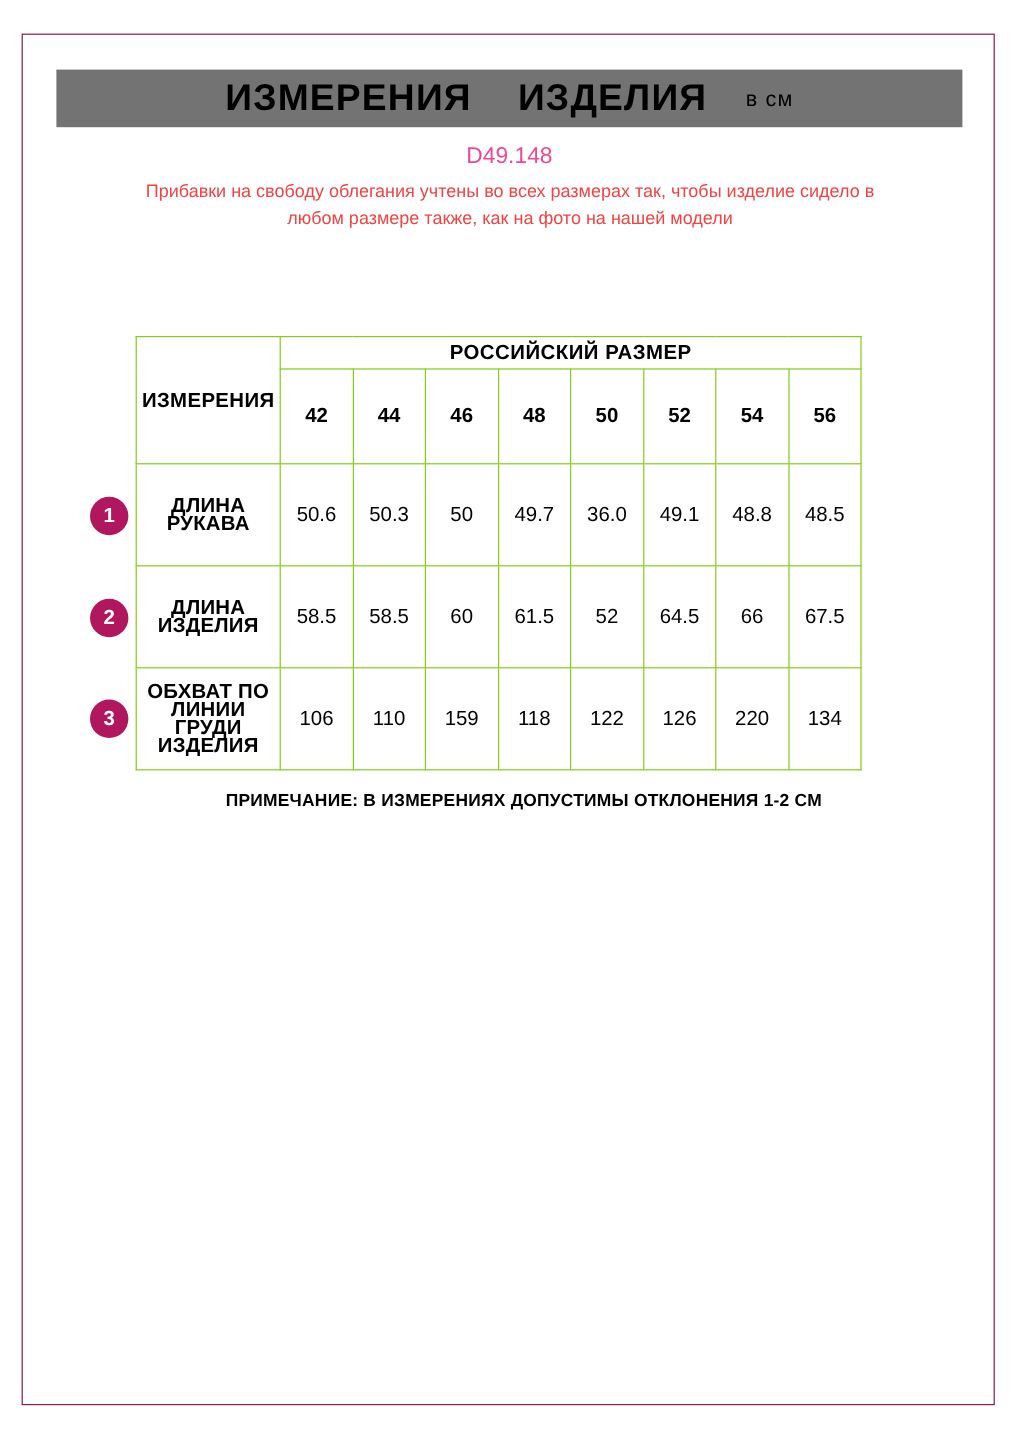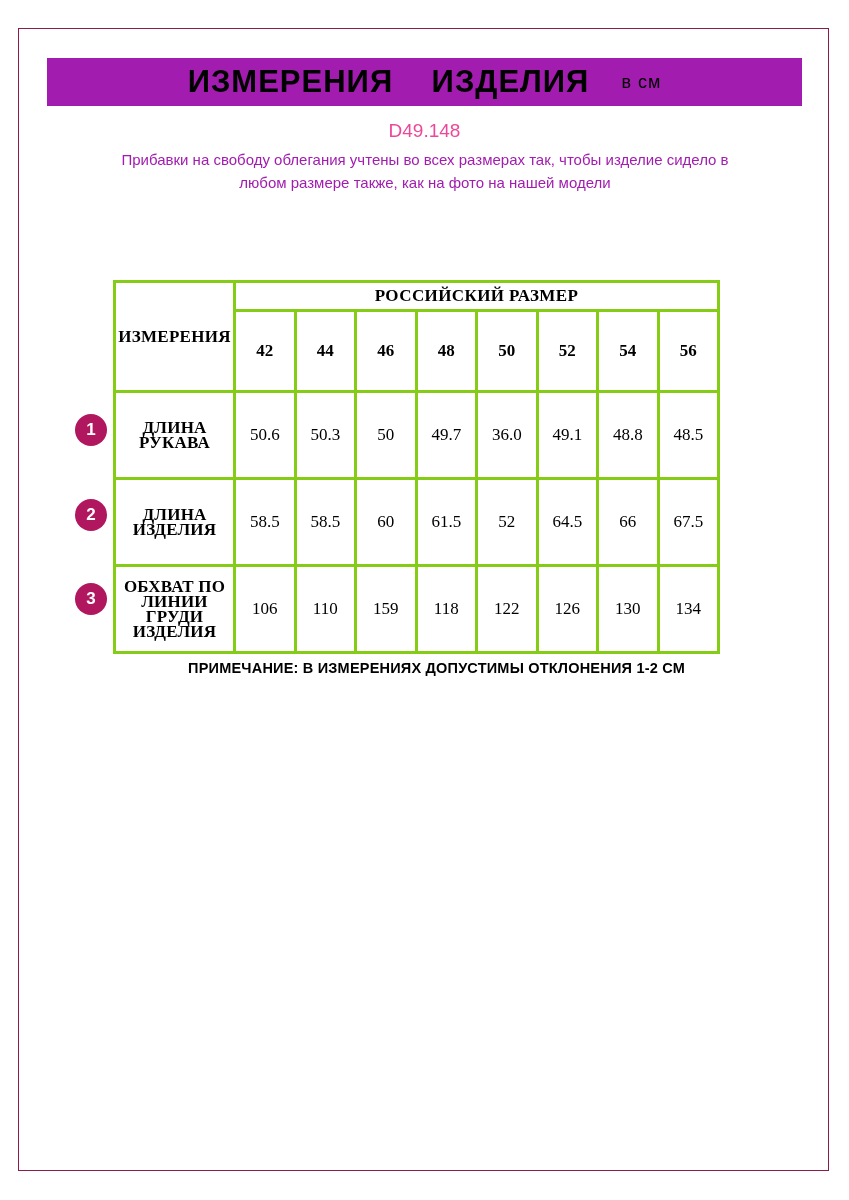--- a/index.html
+++ b/index.html
@@ -31,21 +31,21 @@
     height: 1200px;
     box-sizing: border-box;
     padding: 0;
   }
   .title-band {
     position: absolute;
     left: 47px;
     top: 58px;
     width: 755px;
     height: 48px;
-    background: #a21caf;
+    background: #737373;
     display: flex;
     align-items: center;
     justify-content: center;
   }
   .title-main {
     font-size: 31px;
     font-weight: bold;
     letter-spacing: 1px;
     color: #000;
     white-space: pre;
@@ -66,38 +66,37 @@
     color: #ec4899;
   }
   .note-top {
     position: absolute;
     left: 110px;
     top: 148px;
     width: 630px;
     text-align: center;
     font-size: 15px;
     line-height: 23px;
-    color: #a21caf;
+    color: #ef4444;
   }
   table.size-table {
     position: absolute;
     left: 113px;
     top: 280px;
     width: 604px;
     border-collapse: collapse;
     table-layout: fixed;
   }
   table.size-table td, table.size-table th {
-    border: 3px solid #84cc16;
+    border: 1px solid #84cc16;
     text-align: center;
     vertical-align: middle;
     font-size: 17px;
     color: #000;
     padding: 0;
-    font-family: Liberation Serif, serif;
   }
   .col-label { width: 120px; }
   .col-size { width: 60.5px; }
   .hdr-rus {
     height: 26px;
     font-size: 12.5px;
     font-weight: bold;
     letter-spacing: 0.4px;
   }
   .hdr-meas {
@@ -217,21 +216,21 @@
       </tr>
 
       <tr class="data-row">
         <td class="row-label">ОБХВАТ ПО ЛИНИИ ГРУДИ ИЗДЕЛИЯ</td>
         <td>106</td>
         <td>110</td>
         <td>159</td>
         <td>118</td>
         <td>122</td>
         <td>126</td>
-        <td>130</td>
+        <td>220</td>
         <td>134</td>
       </tr>
     </tbody>
   </table>
 
   <div class="badge badge-1">1</div>
   <div class="badge badge-2">2</div>
   <div class="badge badge-3">3</div>
 
   <div class="note-bottom">ПРИМЕЧАНИЕ: В ИЗМЕРЕНИЯХ ДОПУСТИМЫ ОТКЛОНЕНИЯ 1-2 СМ</div>

